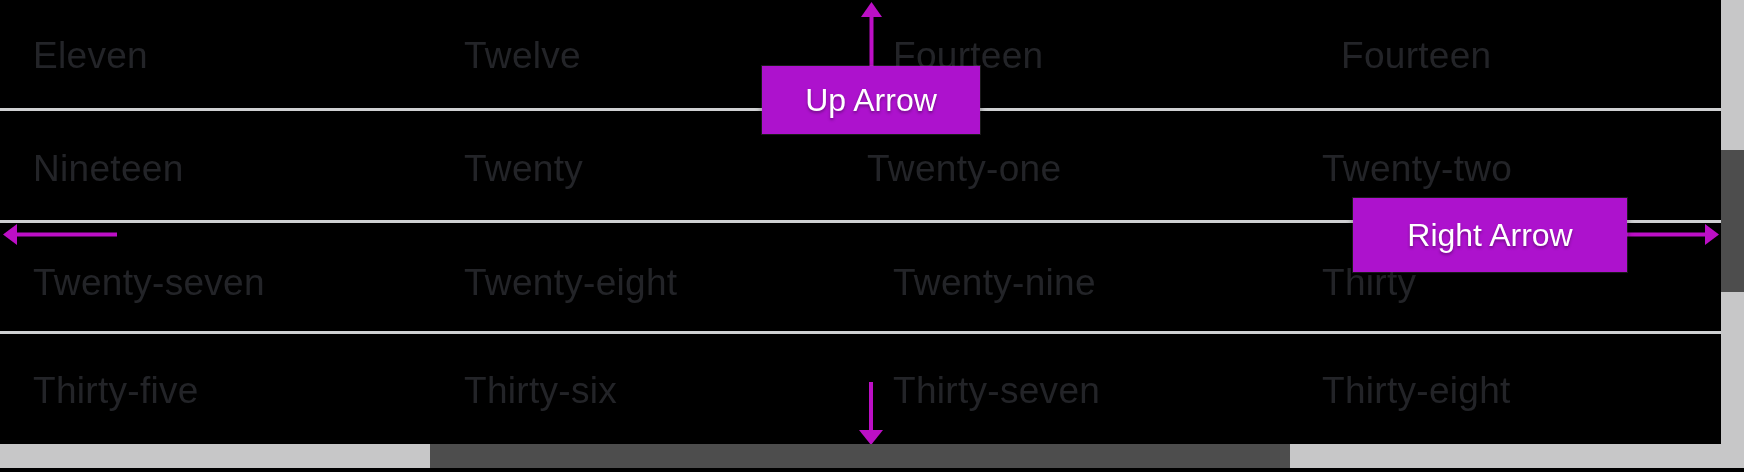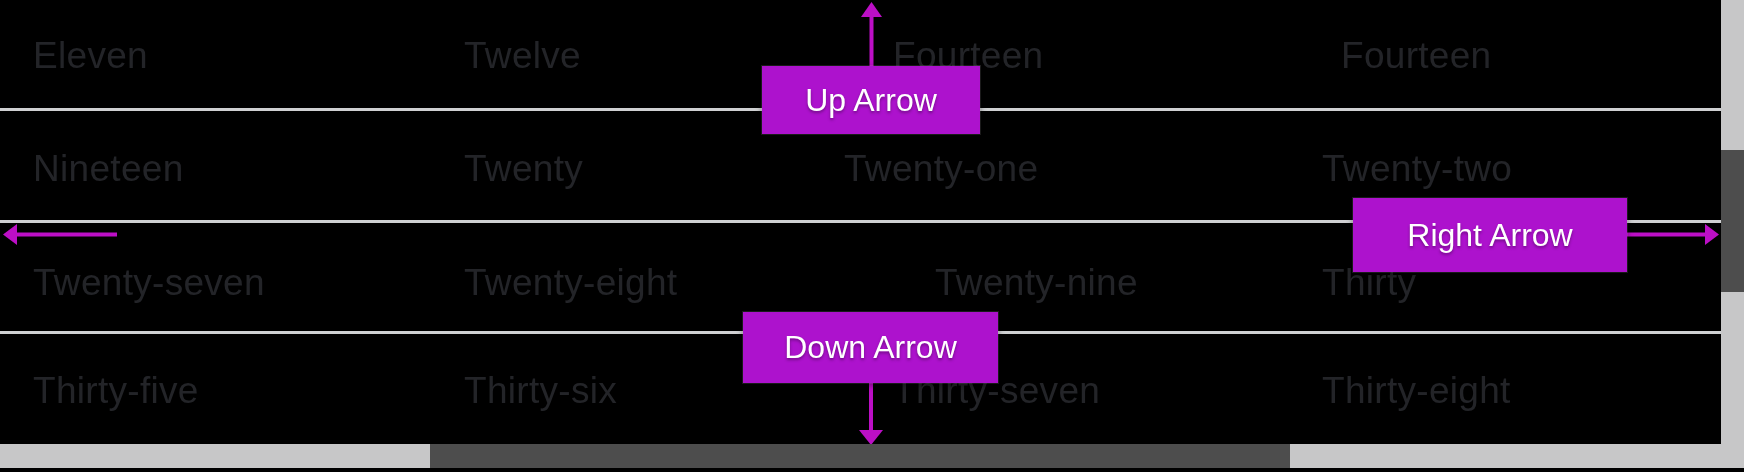--- a/index.html
+++ b/index.html
@@ -73,25 +73,25 @@
   <div class="gridline" id="gridline-2"></div>
   <div class="gridline" id="gridline-3"></div>
 
   <div id="cells">
       <span class="cell" style="left: 33px; top: 35px;">Eleven</span>
       <span class="cell" style="left: 464px; top: 35px;">Twelve</span>
       <span class="cell" style="left: 893px; top: 35px;">Fourteen</span>
       <span class="cell" style="left: 1322px; top: 35px; margin-left: 19px;">Fourteen</span>
       <span class="cell" style="left: 33px; top: 148px;">Nineteen</span>
       <span class="cell" style="left: 464px; top: 148px;">Twenty</span>
-      <span class="cell" style="left: 844px; top: 148px;">Twenty-one</span>
+      <span class="cell" style="left: 867px; top: 148px;">Twenty-one</span>
       <span class="cell" style="left: 1322px; top: 148px;">Twenty-two</span>
       <span class="cell" style="left: 33px; top: 262px;">Twenty-seven</span>
       <span class="cell" style="left: 464px; top: 262px;">Twenty-eight</span>
-      <span class="cell" style="left: 893px; top: 262px; margin-left: 42px;">Twenty-nine</span>
+      <span class="cell" style="left: 893px; top: 262px;">Twenty-nine</span>
       <span class="cell" style="left: 1322px; top: 262px;">Thirty</span>
       <span class="cell" style="left: 33px; top: 370px;">Thirty-five</span>
       <span class="cell" style="left: 464px; top: 370px;">Thirty-six</span>
       <span class="cell" style="left: 893px; top: 370px;">Thirty-seven</span>
       <span class="cell" style="left: 1322px; top: 370px;">Thirty-eight</span>
     </div>
 
   <svg id="arrow-overlay" viewBox="0 0 1744 472">
     <g>
       <line x1="871.5" y1="16" x2="871.5" y2="67"></line>
@@ -106,21 +106,20 @@
       <polygon points="1719,234.5 1705,224 1705,245"></polygon>
     </g>
     <g>
       <line x1="871" y1="382" x2="871" y2="431"></line>
       <polygon points="871,445 859,430 883,430"></polygon>
     </g>
   </svg>
 
   <div class="badge" id="badge-up">Up Arrow</div>
   <div class="badge" id="badge-right">Right Arrow</div>
-  <div class="badge" id="badge-down">Down Arrow</div>
 
   <div id="v-scroll-track">
     <div id="v-scroll-thumb" style="top: 150px; height: 142px;"></div>
   </div>
   <div id="h-scroll-track">
     <div id="h-scroll-thumb" style="left: 430px; width: 860px;"></div>
   </div>
 
 </div>
 

